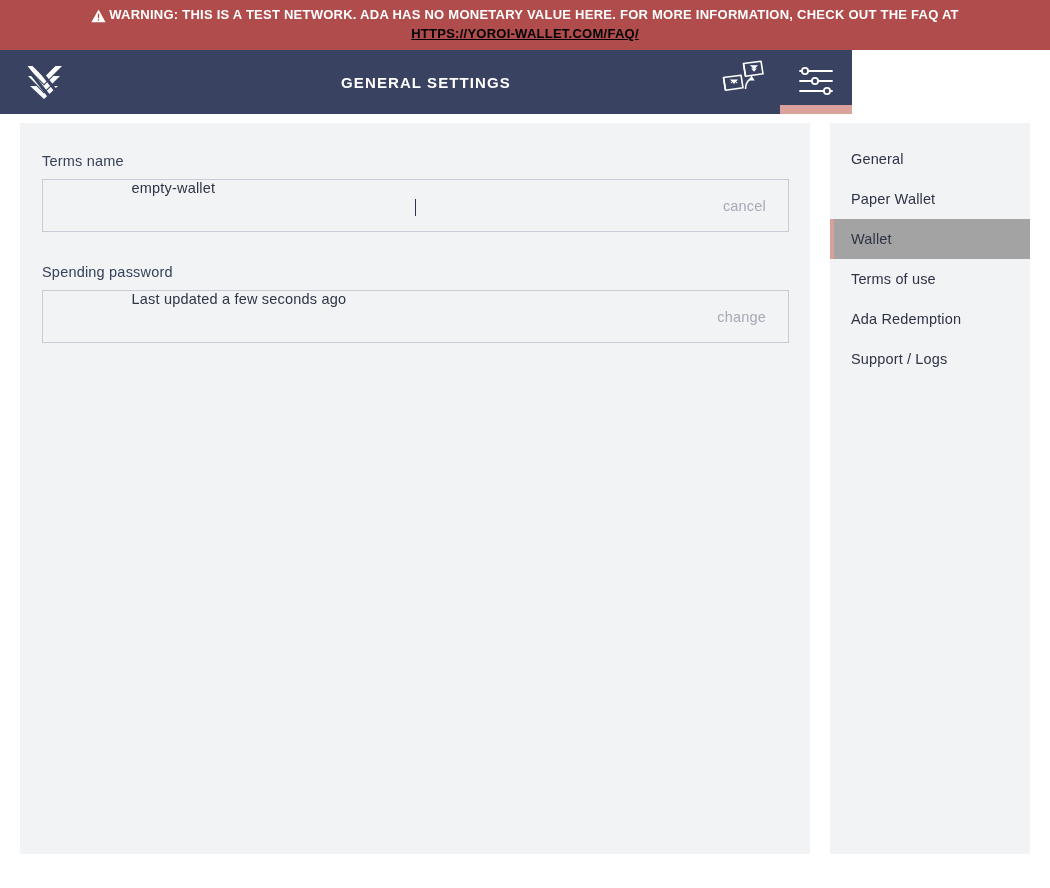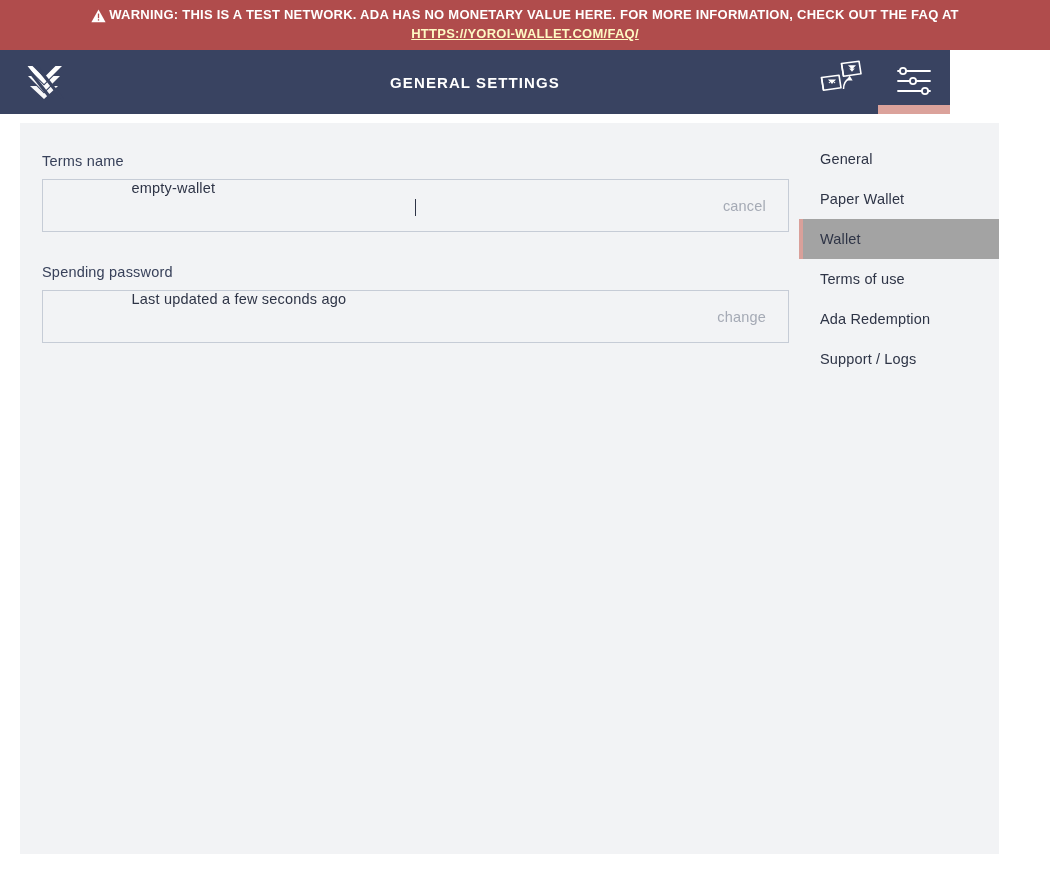--- a/index.html
+++ b/index.html
@@ -40,29 +40,29 @@
     width: 15px;
     height: 14px;
     flex: 0 0 auto;
     position: relative;
     top: 0px;
   }
   .warning-link {
     font-size: 13px;
     font-weight: bold;
     letter-spacing: 0.25px;
-    color: #fef9c3;
+    color: #000000;
     text-decoration: underline;
     cursor: pointer;
   }
 
   
   .topbar {
     position: relative;
-    width: 950px;
+    width: 852px;
     height: 64px;
     background: #394361;
     display: flex;
     align-items: center;
   }
   .logo {
     position: absolute;
     left: 24px;
     top: 50%;
     transform: translateY(-50%);
@@ -172,21 +172,21 @@
     letter-spacing: 0.2px;
     cursor: pointer;
     user-select: none;
   }
 
   .spacer-lg { height: 32px; }
 
   
   .settings-menu {
     position: absolute;
-    left: 799px;
+    left: 830px;
     top: 9px;
     width: 200px;
     height: 731px;
     background: #f2f3f5;
     padding-top: 16px;
   }
   .menu-item {
     position: relative;
     height: 40px;
     display: flex;

